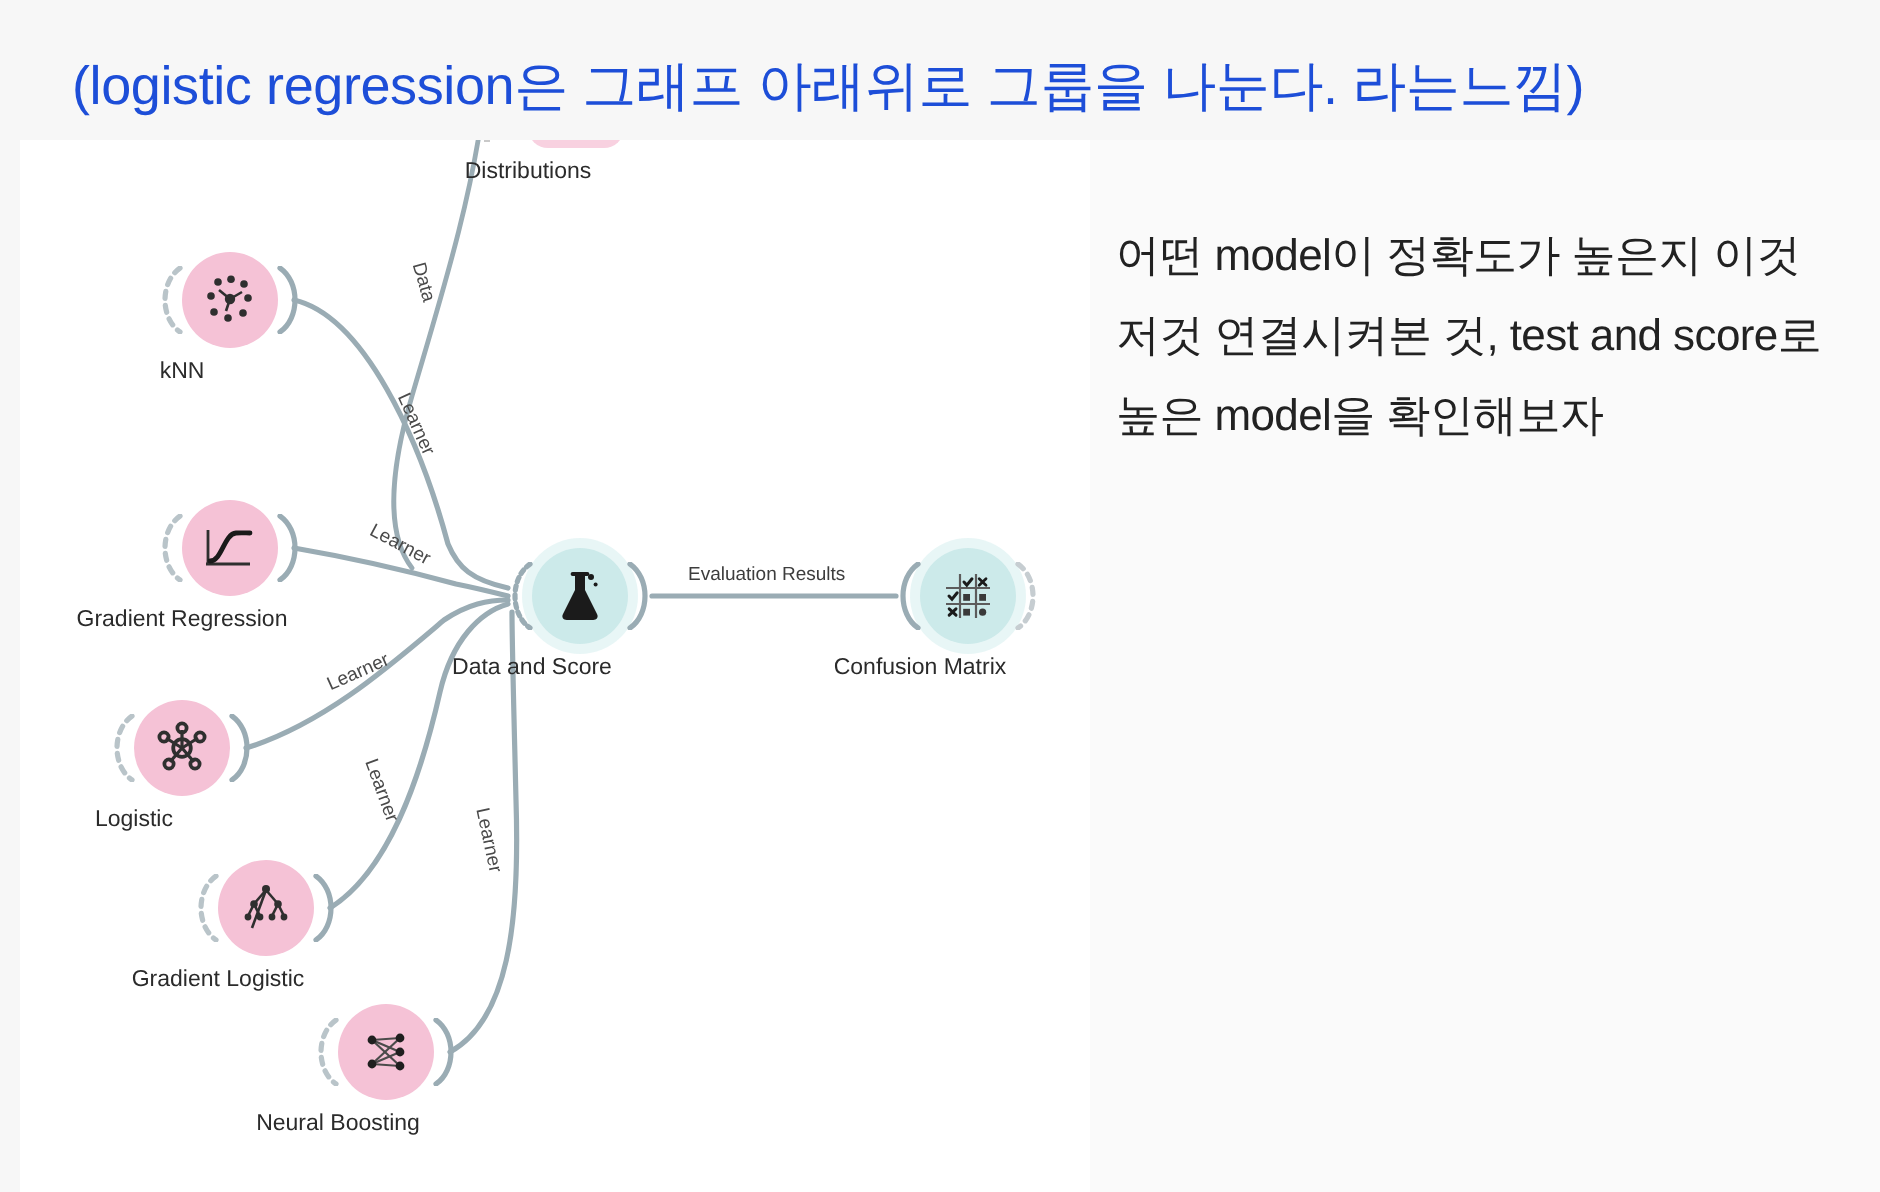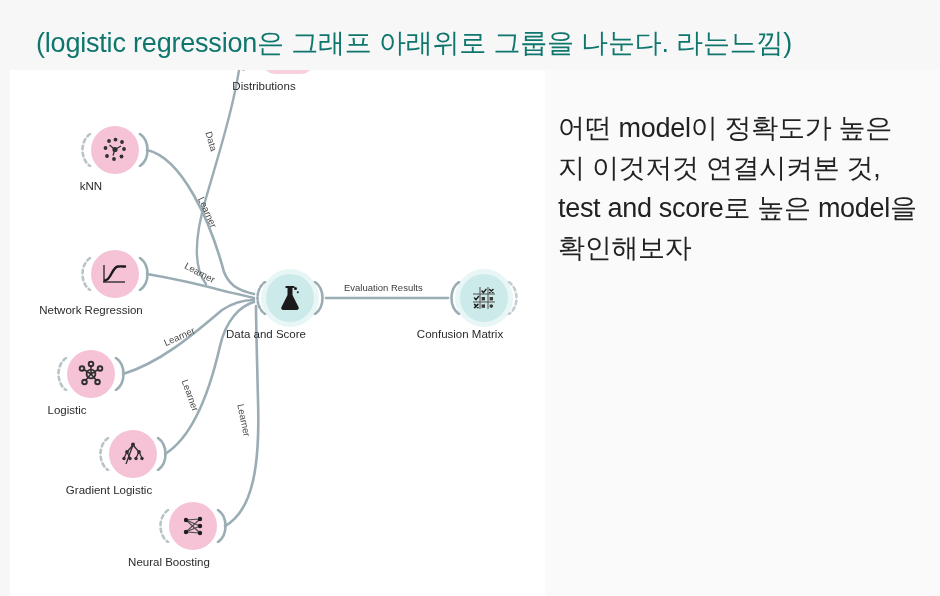--- a/index.html
+++ b/index.html
@@ -11,39 +11,39 @@
   }
   #root { position:relative; width:940px; height:596px; background:#f7f7f7; }
 
   
   #title-band {
     position:absolute; left:0; top:0; width:940px; height:70px;
     background:#f7f7f7;
   }
   #page-title {
     position:absolute; left:36px; top:26px;
-    font-size:27px; line-height:34px; color:#0f766e;
+    font-size:27px; line-height:34px; color:#1d4ed8;
     white-space:nowrap; letter-spacing:-0.2px;
   }
 
   
   #canvas {
     position:absolute; left:10px; top:70px; width:545px; height:526px;
     background:#ffffff; overflow:hidden;
   }
   #canvas-svg { position:absolute; left:0; top:0; }
 
   
   #annotation-panel {
     position:absolute; left:545px; top:70px; width:395px; height:526px;
     background:#fafafa;
   }
   #annotation-text {
     position:absolute; left:13px; top:38px; width:360px;
-    font-size:27px; line-height:40px; color:#222222;
+    font-size:22px; line-height:40px; color:#222222;
     letter-spacing:-0.3px;
   }
 
   
   .node { position:absolute; }
   .node-circle {
     position:absolute; left:0; top:0;
     width:48px; height:48px; border-radius:50%;
     display:flex; align-items:center; justify-content:center;
   }
@@ -165,21 +165,21 @@
           <path d="M4 23 L4 6" stroke="#2f2f2f" stroke-width="1.4"></path>
           <path d="M3 23 L25 23" stroke="#2f2f2f" stroke-width="1.4"></path>
           <path d="M5 21.5 C11 21.5, 12 8, 18 7.5 C21 7.3, 23 7.5, 25 7.5" fill="none" stroke="#1a1a1a" stroke-width="2.4" stroke-linecap="round"></path>
         </svg>
       </div>
       <div class="port" style="left:46px; top:7px;">
         <svg width="16" height="34" viewBox="0 0 16 34">
             <path d="M3 1 C13 8, 13 26, 3 33" fill="none" stroke="#9aacb4" stroke-width="2.6" stroke-linecap="round"></path>
           </svg>
       </div>
-      <div class="node-label">Network Regression</div>
+      <div class="node-label">Gradient Regression</div>
     </div>
 
     <div class="node" style="left:57px; top:280px;">
       <div class="port" style="left:-14px; top:7px;">
         <svg width="16" height="34" viewBox="0 0 16 34">
             <path d="M13 1 C3 8, 3 26, 13 33" fill="none" stroke="#b9c4c9" stroke-width="2.6" stroke-dasharray="3.5 3.5" stroke-linecap="round"></path>
           </svg>
       </div>
       <div class="node-circle pink">
         <svg class="node-icon" viewBox="0 0 30 30">

